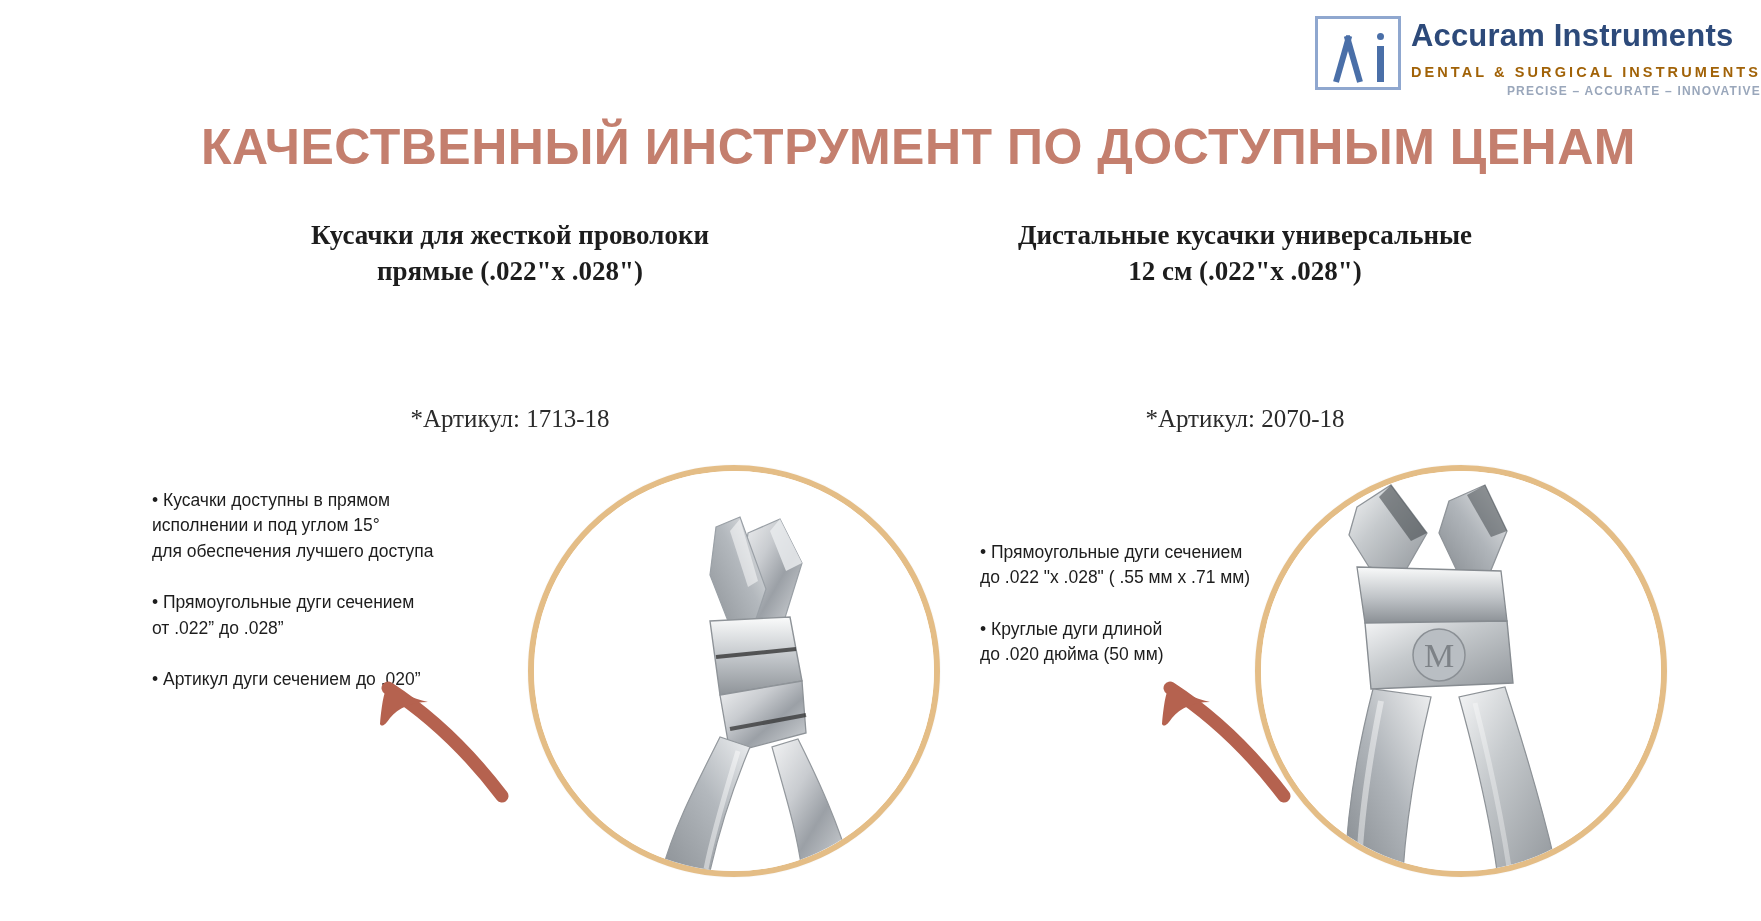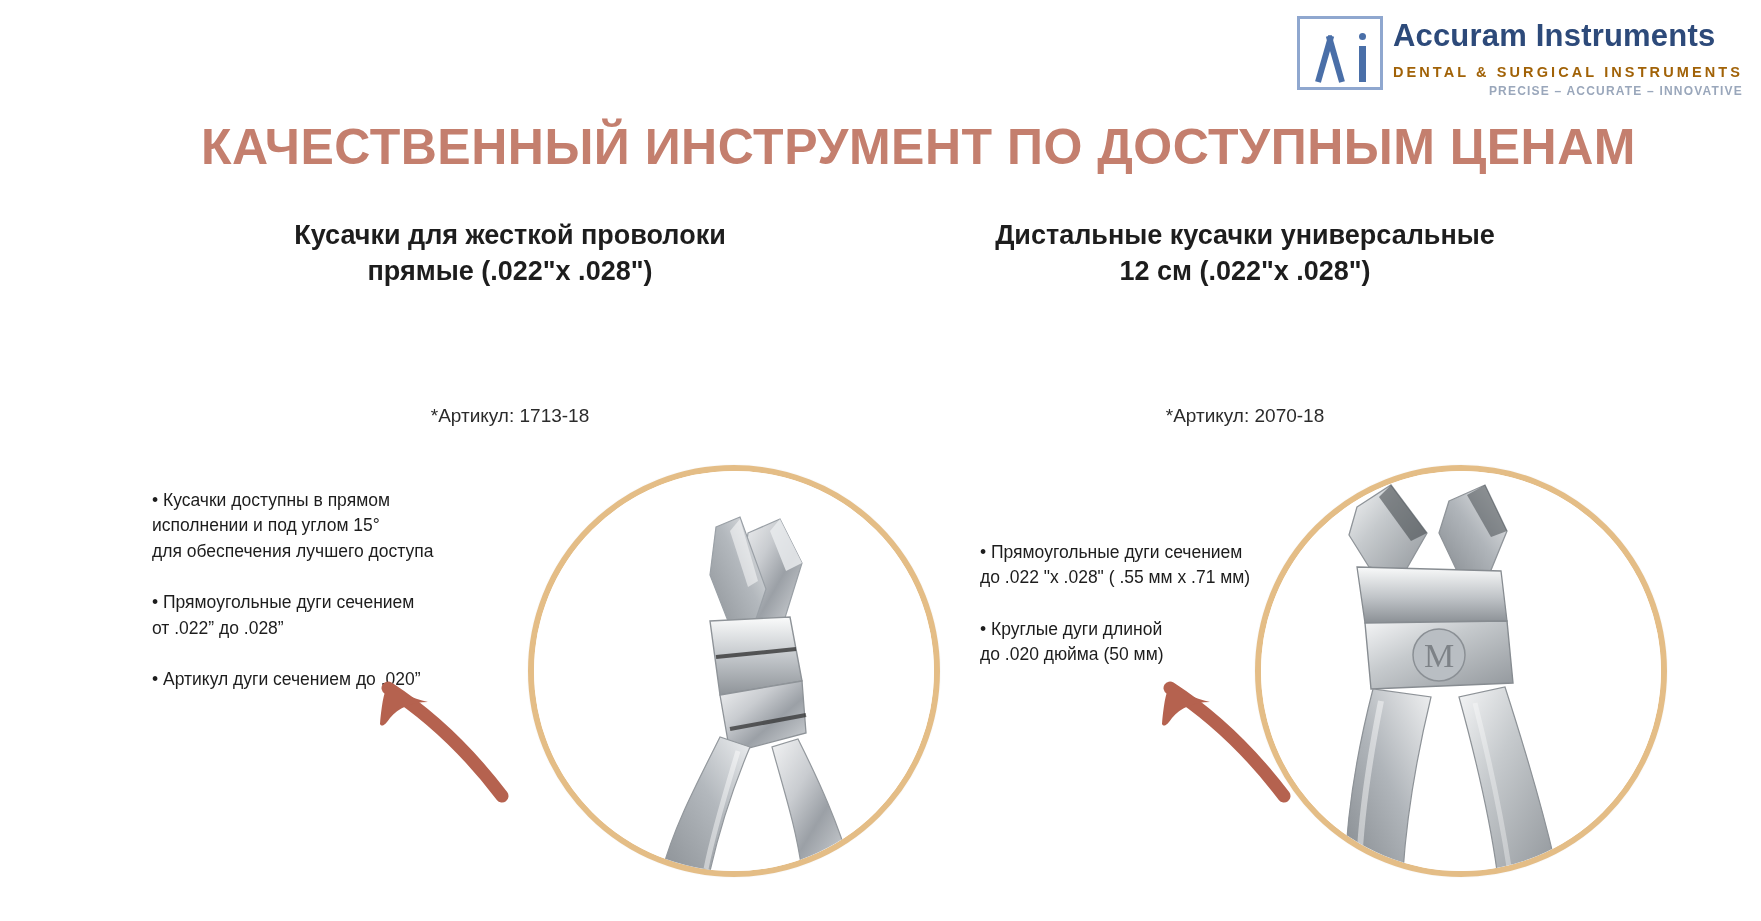--- a/index.html
+++ b/index.html
@@ -13,21 +13,21 @@
     position: relative;
     overflow: hidden;
     font-family: "Liberation Sans", sans-serif;
     color: #231f20;
   }
 
   
   .logo {
     position: absolute;
     top: 16px;
-    right: 18px;
+    right: 0;
     display: flex;
     align-items: flex-start;
     gap: 10px;
   }
   .logo-mark {
     position: relative;
     width: 86px;
     height: 74px;
   }
   .logo-mark .frame {
@@ -106,34 +106,35 @@
     color: #c47f6e;
     letter-spacing: 0.5px;
     white-space: nowrap;
     margin-left: 38px;
   }
 
   
   .col {
     position: absolute;
     top: 218px;
+    font-family: Liberation Serif, serif;
   }
   .col-left  { left: 160px;  width: 700px; }
   .col-right { left: 895px;  width: 700px; }
 
   .prod-title {
     text-align: center;
     font-size: 27px;
     font-weight: bold;
     color: #1d1d1d;
     line-height: 1.32;
   }
   .sku {
     text-align: center;
-    font-size: 19px;
+    font-size: 25px;
     color: #2b2b2b;
     margin-top: 116px;
   }
 
   
   .photo {
     position: absolute;
     border-radius: 50%;
     border: 6px solid #e4bd86;
     background: #ffffff;

